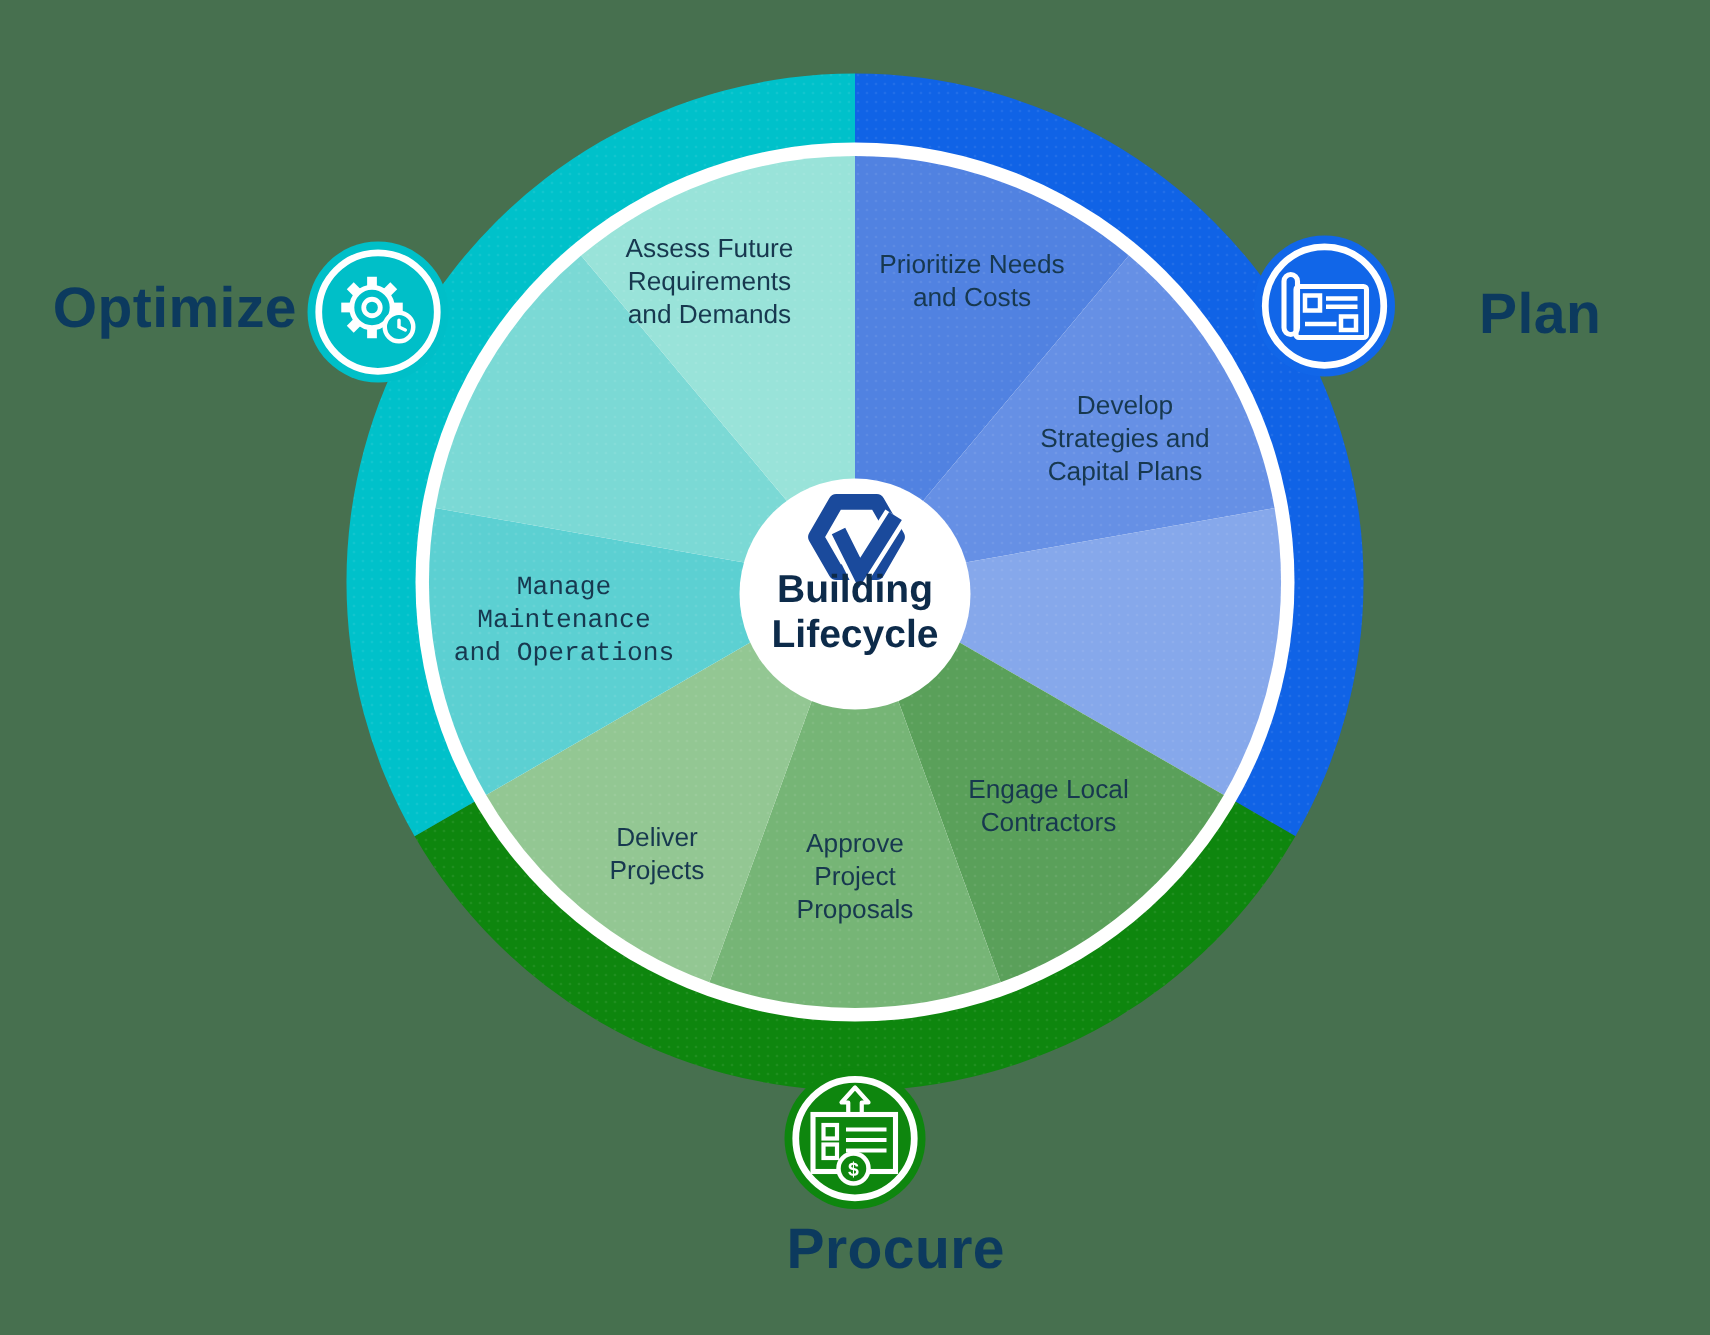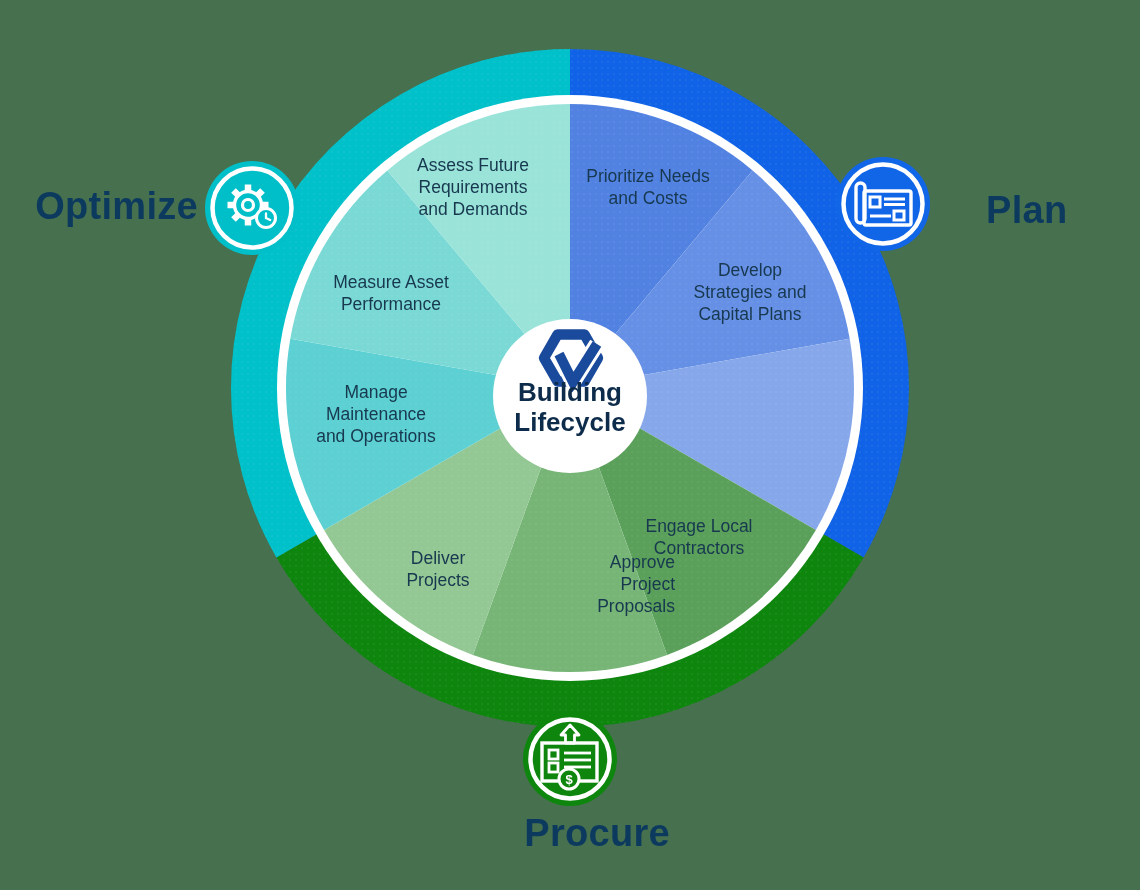--- a/index.html
+++ b/index.html
@@ -116,30 +116,28 @@
     </g>
   </svg>
 
   <div class="seg-label" style="left:648px; top:188px;">Prioritize Needs
 and Costs</div>
   <div class="seg-label" style="left:750px; top:293px;">Develop
 Strategies and
 Capital Plans</div>
   <div class="seg-label" style="left:699px; top:538px;">Engage Local
 Contractors</div>
-  <div class="seg-label" style="left:570px; top:585px;text-align:right;">Approve
+  <div class="seg-label" style="left:570px; top:585px;">Approve
 Project
 Proposals</div>
   <div class="seg-label" style="left:438px; top:570px;">Deliver
 Projects</div>
-  <div class="seg-label" style="left:376px; top:415px;">Manage
+  <div class="seg-label" style="left:376px; top:415px;font-family:Liberation Mono, monospace;">Manage
 Maintenance
 and Operations</div>
-  <div class="seg-label" style="left:391px; top:294px;">Measure Asset
-Performance</div>
   <div class="seg-label" style="left:473px; top:188px;">Assess Future
 Requirements
 and Demands</div>
 
   <div class="center-title">Building
 Lifecycle</div>
 
   <div class="phase-label" style="left:18px; top:185px; width:180px; text-align:right;">Optimize</div>
   <div class="phase-label" style="left:946px; top:189px;margin-left:40px;">Plan</div>
   <div class="phase-label" style="left:470px; top:812px; width:200px; text-align:right;">Procure</div>

